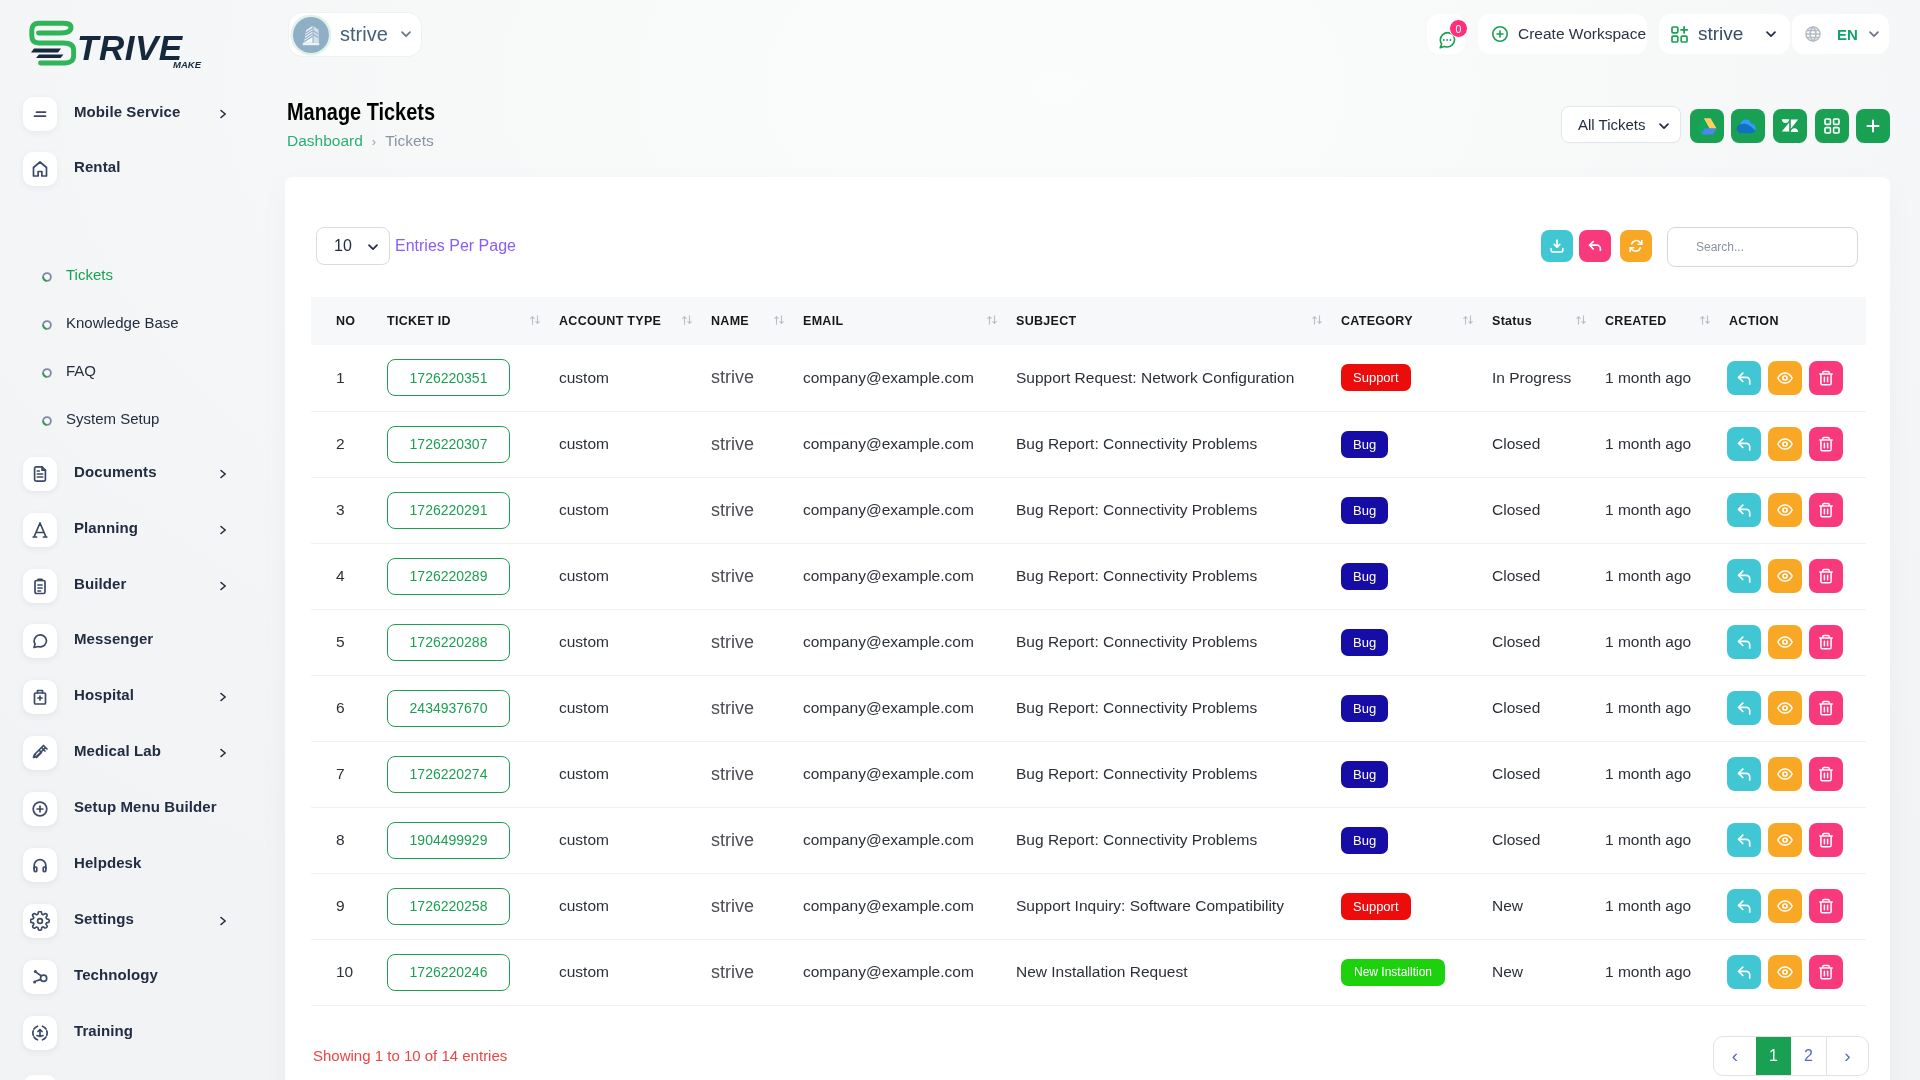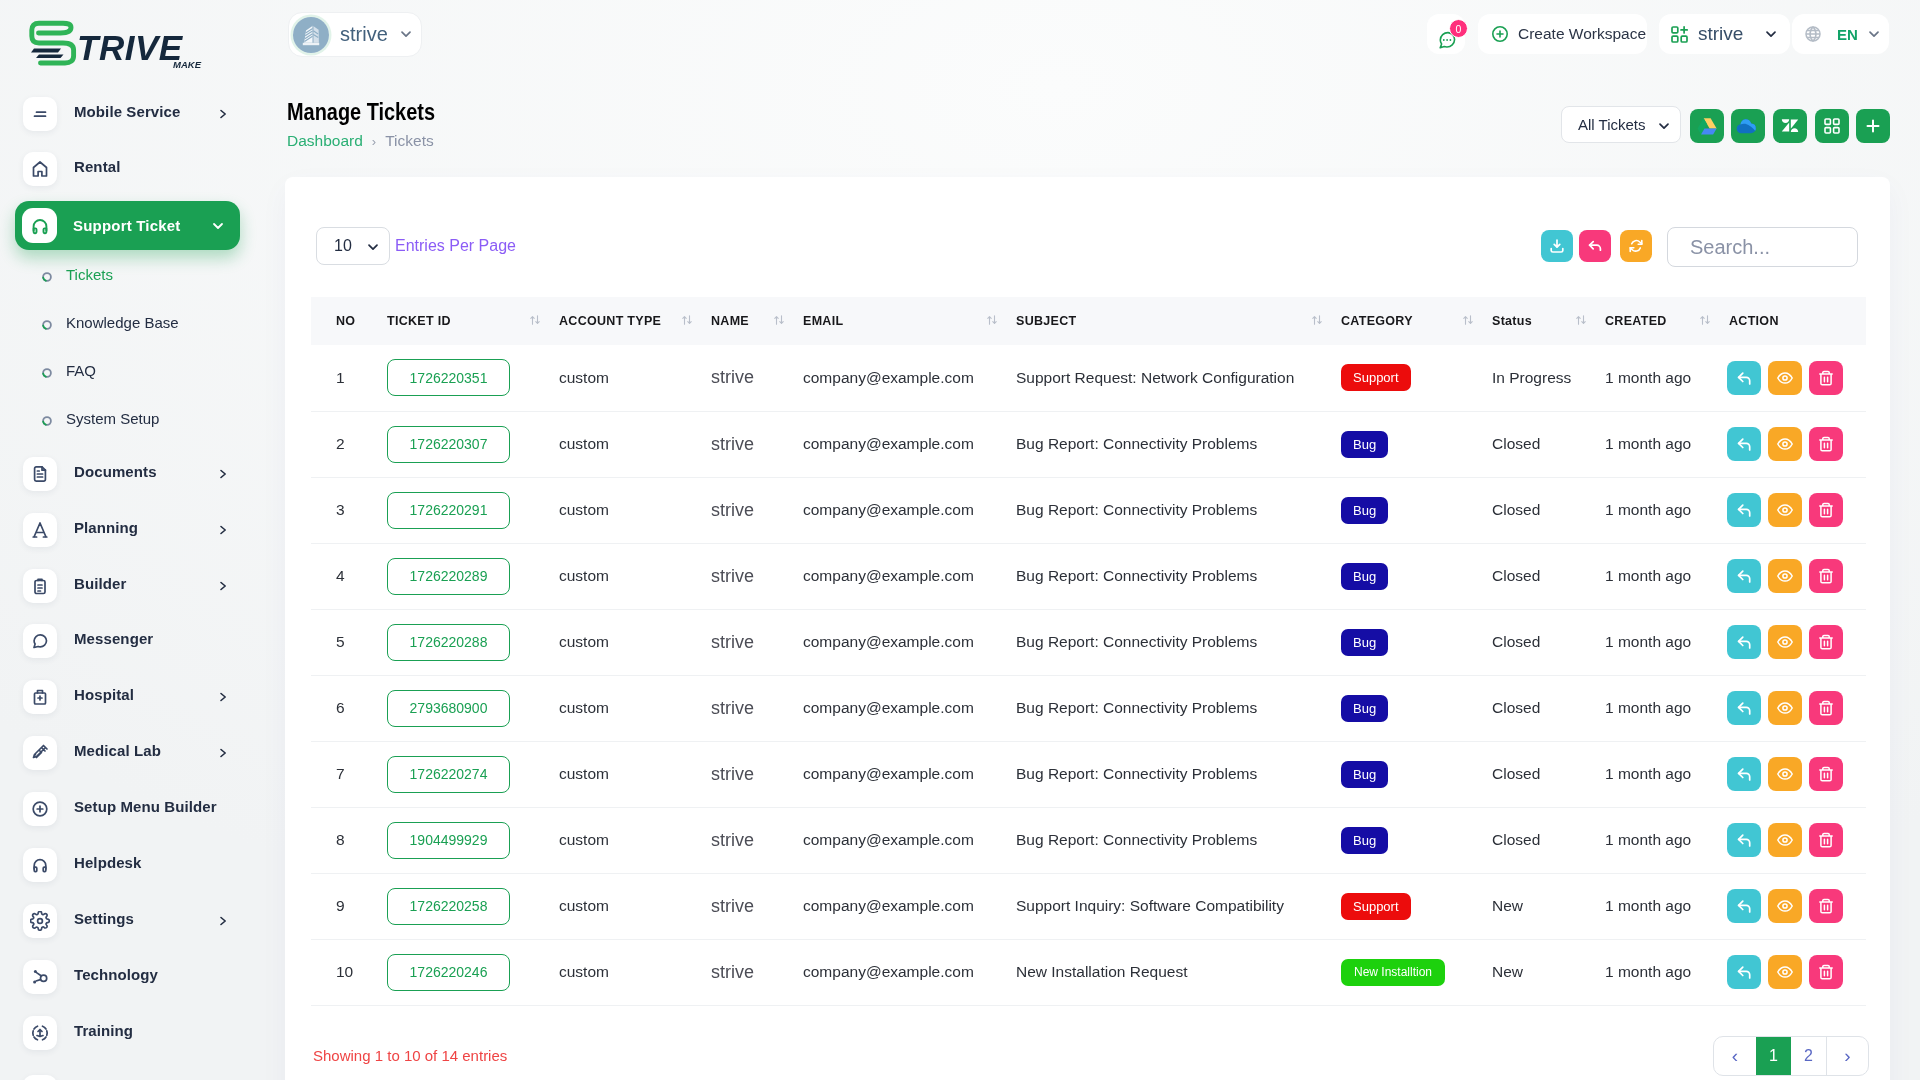--- a/index.html
+++ b/index.html
@@ -42,21 +42,21 @@
 .card{position:absolute;left:285px;top:177px;width:1605px;height:933px;background:#fff;border-radius:8px;box-shadow:0 10px 30px rgba(17,38,146,.04)}
 .lenbox{position:absolute;left:31px;top:50px;width:74px;height:38px;border:1px solid #d9dde2;border-radius:8px;display:flex;align-items:center;font-size:16px}
 .lenbox span{margin-left:17px}
 .lenbox svg{margin-left:13px;margin-top:2px}
 .entlabel{position:absolute;left:110px;top:50px;height:38px;display:flex;align-items:center;font-size:16px;color:#8b5cf6}
 .cbtn{position:absolute;top:53px;width:32px;height:32px;border-radius:8px;display:flex;align-items:center;justify-content:center}
 .teal{background:#41c6d3}
 .pinkb{background:#f8397b}
 .orangeb{background:#f9a826}
 .search{position:absolute;left:1382px;top:50px;width:191px;height:40px;border:1px solid #d4d8de;border-radius:8px;display:flex;align-items:center}
-.search span{margin-left:22px;font-size:20px;color:#8a92a6}
+.search span{margin-left:28px;font-size:12px;color:#8a92a6}
 
 table{position:absolute;left:26px;top:120px;width:1555px;border-collapse:collapse;table-layout:fixed}
 thead tr{background:#f7f8fa} th{height:48px;text-align:left;font-size:12.5px;font-weight:700;color:#18181b;letter-spacing:.3px;position:relative;padding-left:25px}
 .sort{position:absolute;right:-8px;top:17px}
 td{height:66px;border-bottom:1px solid #eff1f3;font-size:15.5px;color:#2c3038;vertical-align:middle;padding-left:25px}
 .tid{display:inline-flex;width:123px;height:37px;border:1px solid #1aa053;border-radius:8px;color:#1aa053;font-size:14px;align-items:center;justify-content:center}
 .c-name{font-size:18px;color:#4c4d56}
 .badge{display:inline-flex;height:27px;border-radius:7px;color:#fff;font-size:13px;align-items:center;justify-content:center;padding:0 12px}
 .badge.support{background:#ec0c0c}
 .badge.bug{background:#150da5}
@@ -185,32 +185,20 @@
       </svg>
     </div>
     <div class="mlabel" style="top:966px">Technology</div>
 <div class="ibox" style="top:1016px">
       <svg width="20" height="20" viewBox="0 0 20 20" fill="none">
         <path d="M7.5 3.2A7 7 0 0 0 4 6M3.2 7.8a7 7 0 0 0 0 4.4M4 14a7 7 0 0 0 3.5 2.8M12.5 16.8A7 7 0 0 0 16 14M16.8 12.2a7 7 0 0 0 0-4.4M16 6a7 7 0 0 0-3.5-2.8" stroke="#3b4a68" stroke-width="1.7" stroke-linecap="round" stroke-linejoin="round"></path>
         <path d="M10 6.5v7M10 6.5l-2 2M10 6.5l2 2M7 12.5l3 1 3-1" stroke="#3b4a68" stroke-width="1.7" stroke-linecap="round" stroke-linejoin="round"></path>
       </svg>
     </div>
     <div class="mlabel" style="top:1022px">Training</div>
-<div class="active-pill">
-      <div class="ibox2">
-        <svg width="22" height="22" viewBox="0 0 22 22" fill="none">
-          <path d="M4.6 15.4v-4a6.4 6.4 0 0 1 12.8 0v4" stroke="#1aa053" stroke-width="1.9" stroke-linecap="round" stroke-linejoin="round"></path>
-          <path d="M4.6 13.4h1.8a1.1 1.1 0 0 1 1.1 1.1v2.6a1.1 1.1 0 0 1-1.1 1.1h-.7a1.1 1.1 0 0 1-1.1-1.1Zm12.8 0h-1.8a1.1 1.1 0 0 0-1.1 1.1v2.6a1.1 1.1 0 0 0 1.1 1.1h.7a1.1 1.1 0 0 0 1.1-1.1Z" stroke="#1aa053" stroke-width="1.9" stroke-linecap="round" stroke-linejoin="round"></path>
-        </svg>
-      </div>
-      <span>Support Ticket</span>
-      <span class="achev"><svg width="16" height="16" viewBox="0 0 16 16" fill="none">
-          <path d="m4 6 4 4 4-4" stroke="#fff" stroke-width="1.8" stroke-linecap="round" stroke-linejoin="round"></path>
-        </svg></span>
-    </div>
 <div class="sub act" style="top:266px"><span class="sdot"><svg width="12" height="12" viewBox="0 0 12 12" fill="none">
           <circle cx="6" cy="6" r="3.9" stroke="#7d8aa0" stroke-width="1.8"></circle>
           <path d="M2.2 6.6a3.9 3.9 0 0 0 2.6 3.1" stroke="#1aa053" stroke-width="1.8" stroke-linecap="round"></path>
         </svg></span>Tickets</div>
 <div class="sub" style="top:314px"><span class="sdot"><svg width="12" height="12" viewBox="0 0 12 12" fill="none">
           <circle cx="6" cy="6" r="3.9" stroke="#7d8aa0" stroke-width="1.8"></circle>
           <path d="M2.2 6.6a3.9 3.9 0 0 0 2.6 3.1" stroke="#1aa053" stroke-width="1.8" stroke-linecap="round"></path>
         </svg></span>Knowledge Base</div>
 <div class="sub" style="top:362px"><span class="sdot"><svg width="12" height="12" viewBox="0 0 12 12" fill="none">
           <circle cx="6" cy="6" r="3.9" stroke="#7d8aa0" stroke-width="1.8"></circle>
@@ -527,21 +515,21 @@
               </svg>
             </span><span class="abtn pink">
               <svg width="18" height="18" viewBox="0 0 18 18" fill="none">
                 <path d="M2.8 5h12.4M5.8 5V3.6a1.2 1.2 0 0 1 1.2-1.2h4a1.2 1.2 0 0 1 1.2 1.2V5m1.9 0v9.4a1.4 1.4 0 0 1-1.4 1.4H5.3a1.4 1.4 0 0 1-1.4-1.4V5" stroke="#fff" stroke-width="1.5" stroke-linecap="round" stroke-linejoin="round"></path>
                 <path d="M7.4 8.2v4.6M10.6 8.2v4.6" stroke="#fff" stroke-width="1.5" stroke-linecap="round"></path>
               </svg>
             </span></td>
 </tr>
 <tr>
 <td class="c-no">6</td>
-<td><span class="tid">2793680900</span></td>
+<td><span class="tid">2434937670</span></td>
 <td class="c-acc">custom</td>
 <td class="c-name">strive</td>
 <td class="c-email">company@example.com</td>
 <td class="c-subj">Bug Report: Connectivity Problems</td>
 <td><span class="badge bug">Bug</span></td>
 <td class="c-status">Closed</td>
 <td class="c-created">1 month ago</td>
 <td class="c-act" style="padding-left:23px;font-size:0"><span class="abtn teal">
               <svg width="18" height="18" viewBox="0 0 18 18" fill="none">
                 <path d="M7.8 12.5 3.6 8.3l4.2-4.2" stroke="#fff" stroke-width="1.7" stroke-linecap="round" stroke-linejoin="round"></path>

